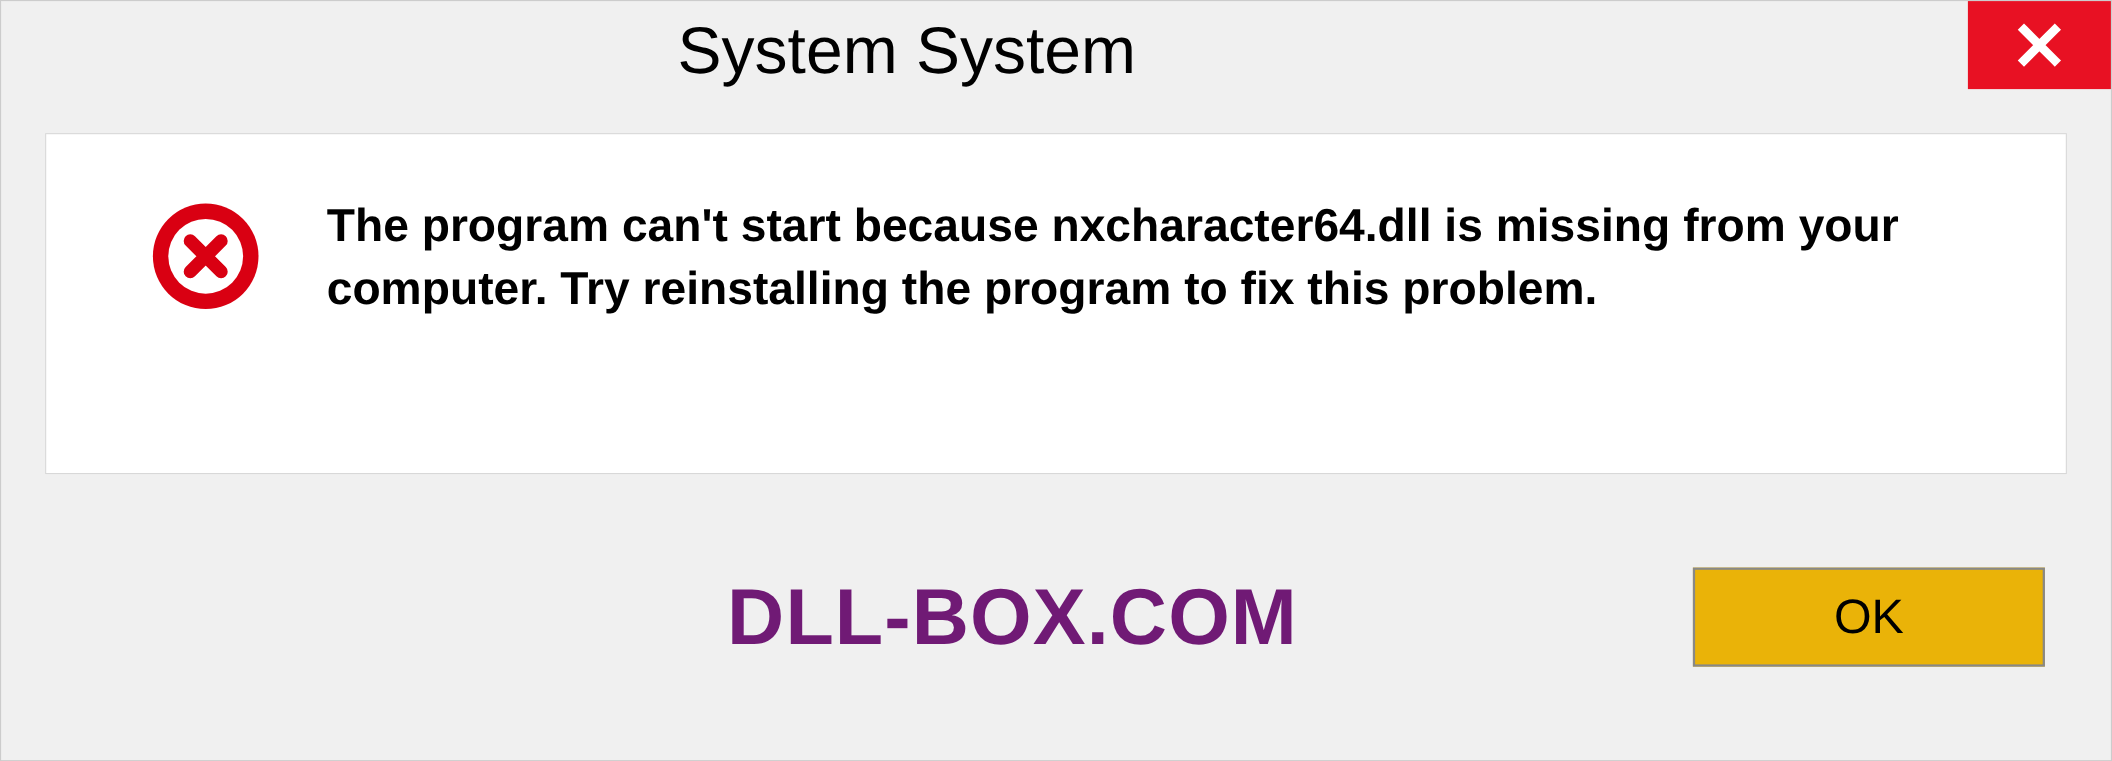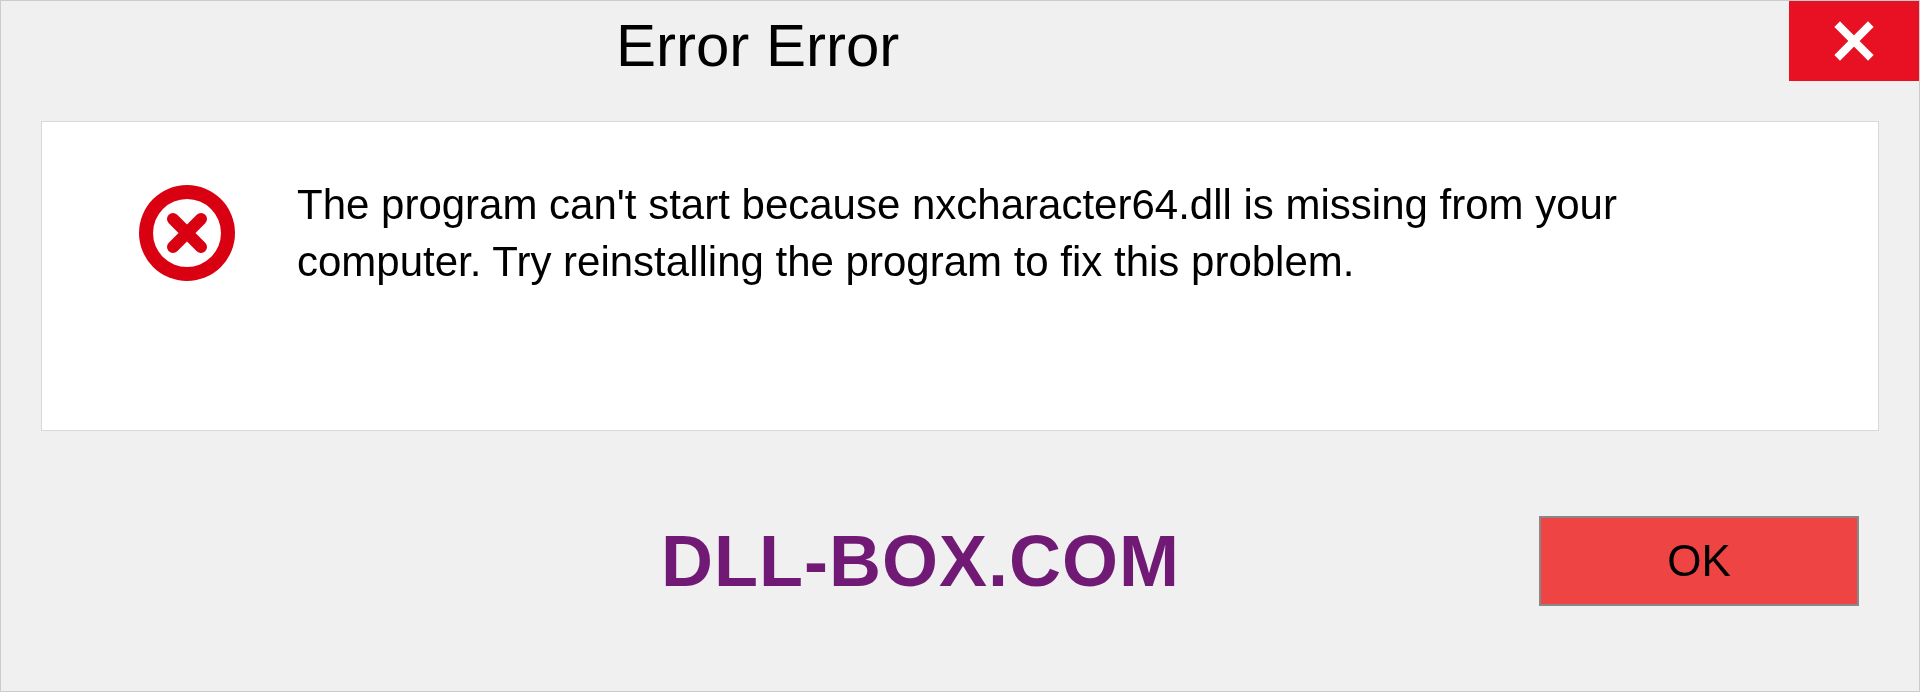--- a/index.html
+++ b/index.html
@@ -60,21 +60,21 @@
       flex-shrink: 0;
       width: 100px;
       height: 100px;
       margin-right: 60px;
       margin-top: 6px;
     }
     .message {
       font-size: 42px;
       color: #000;
       line-height: 1.35;
-      font-weight: 400;
+      font-weight: 700;
     }
     .footer {
       position: absolute;
       bottom: 0;
       left: 0;
       right: 0;
       height: 220px;
       display: flex;
       align-items: center;
       justify-content: space-between;
@@ -82,39 +82,39 @@
     }
     .watermark {
       font-size: 72px;
       font-weight: 800;
       color: #701a75;
       margin-left: 600px;
       letter-spacing: 1px;
       font-family: Arial, sans-serif;
     }
     .ok-btn {
-      background: #ef4444;
+      background: #eab308;
       border: 2px solid #888;
       width: 320px;
       height: 90px;
       font-size: 44px;
       color: #000;
       display: flex;
       align-items: center;
       justify-content: center;
       cursor: pointer;
       font-family: "Segoe UI", Tahoma, sans-serif;
     }
   </style>
 </head>
 <body>
 
 <div class="dialog">
   <div class="titlebar">
-    <div class="title">Error Error</div>
+    <div class="title">System System</div>
     <div class="close-btn">
       <svg viewBox="0 0 24 24">
         <path d="M5 5 L19 19 M19 5 L5 19" stroke="#ffffff" stroke-width="4" stroke-linecap="square" fill="none"></path>
       </svg>
     </div>
   </div>
 
   <div class="content-box">
     <div class="error-icon">
       <svg viewBox="0 0 100 100">

